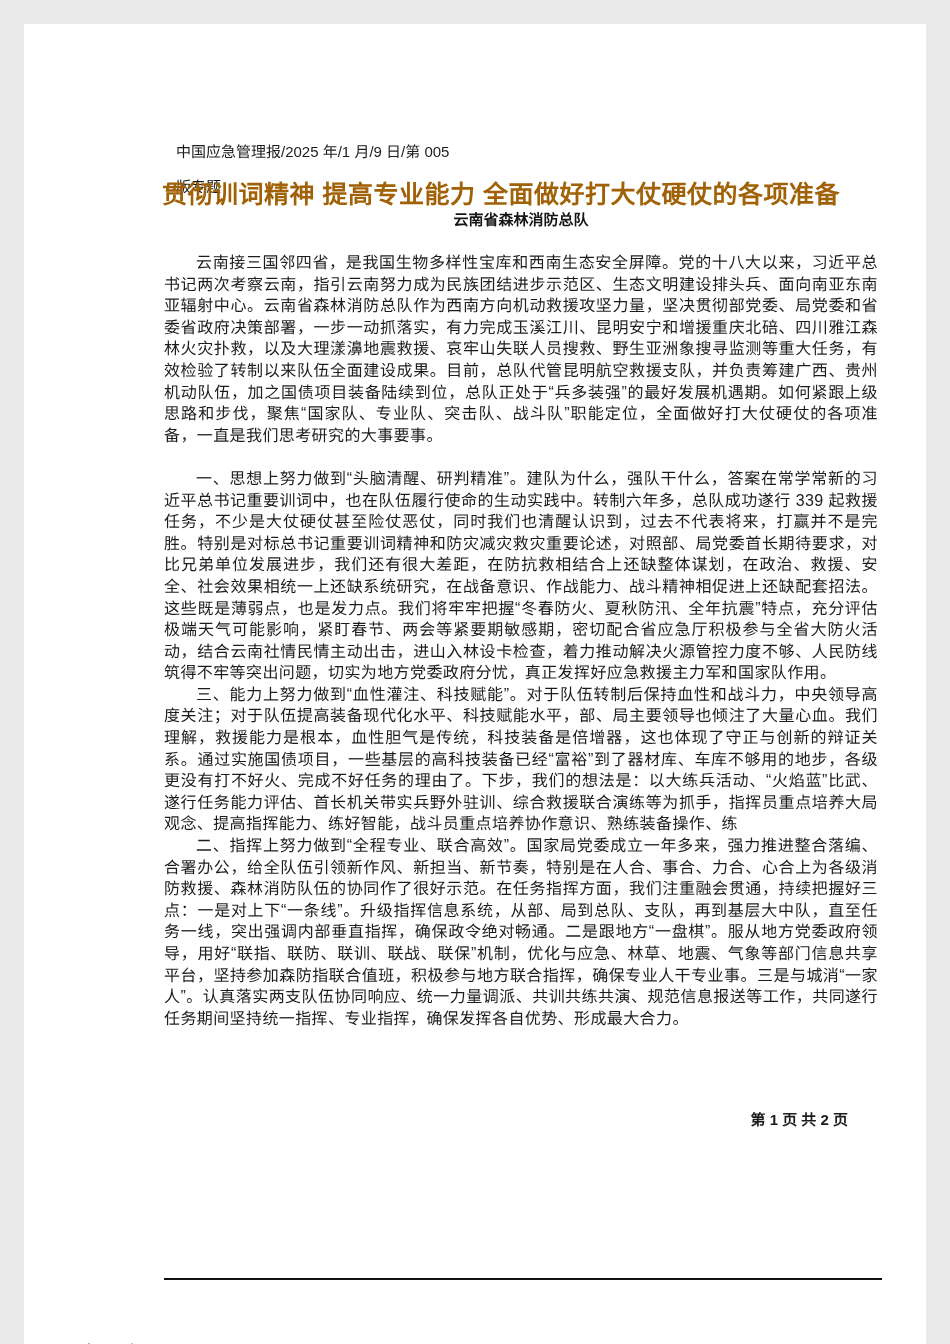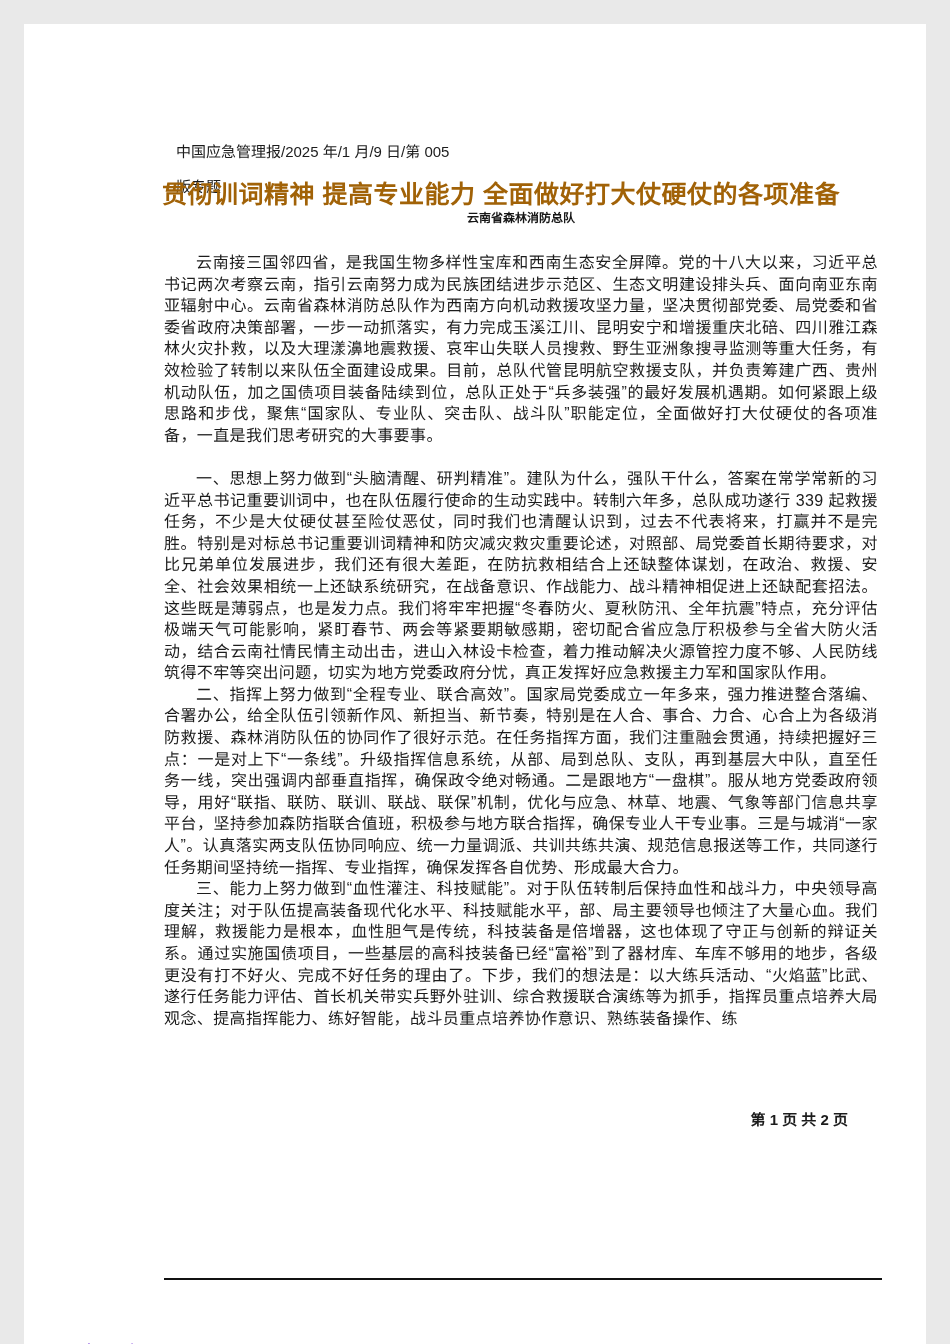--- a/index.html
+++ b/index.html
@@ -37,21 +37,21 @@
     white-space: nowrap;
     color: #a16207;
   }
 
   .doc-byline {
     position: absolute;
     left: 128px;
     top: 172px;
     width: 714px;
     text-align: center;
-    font-size: 12px;
+    font-size: 15px;
     font-weight: 600;
     color: #161616;
   }
 
   .doc-body {
     position: absolute;
     left: 128px;
     top: 216px;
     width: 714px;
     font-size: 16px;
@@ -118,22 +118,22 @@
     <div>版专题</div>
   </div>
 
   <h1 class="doc-title">贯彻训词精神 提高专业能力 全面做好打大仗硬仗的各项准备</h1>
 
   <div class="doc-byline">云南省森林消防总队</div>
 
   <div class="doc-body">
     <p>云南接三国邻四省，是我国生物多样性宝库和西南生态安全屏障。党的十八大以来，习近平总书记两次考察云南，指引云南努力成为民族团结进步示范区、生态文明建设排头兵、面向南亚东南亚辐射中心。云南省森林消防总队作为西南方向机动救援攻坚力量，坚决贯彻部党委、局党委和省委省政府决策部署，一步一动抓落实，有力完成玉溪江川、昆明安宁和增援重庆北碚、四川雅江森林火灾扑救，以及大理漾濞地震救援、哀牢山失联人员搜救、野生亚洲象搜寻监测等重大任务，有效检验了转制以来队伍全面建设成果。目前，总队代管昆明航空救援支队，并负责筹建广西、贵州机动队伍，加之国债项目装备陆续到位，总队正处于“兵多装强”的最好发展机遇期。如何紧跟上级思路和步伐，聚焦“国家队、专业队、突击队、战斗队”职能定位，全面做好打大仗硬仗的各项准备，一直是我们思考研究的大事要事。</p>
     <p class="gap-before">一、思想上努力做到“头脑清醒、研判精准”。建队为什么，强队干什么，答案在常学常新的习近平总书记重要训词中，也在队伍履行使命的生动实践中。转制六年多，总队成功遂行 339 起救援任务，不少是大仗硬仗甚至险仗恶仗，同时我们也清醒认识到，过去不代表将来，打赢并不是完胜。特别是对标总书记重要训词精神和防灾减灾救灾重要论述，对照部、局党委首长期待要求，对比兄弟单位发展进步，我们还有很大差距，在防抗救相结合上还缺整体谋划，在政治、救援、安全、社会效果相统一上还缺系统研究，在战备意识、作战能力、战斗精神相促进上还缺配套招法。这些既是薄弱点，也是发力点。我们将牢牢把握“冬春防火、夏秋防汛、全年抗震”特点，充分评估极端天气可能影响，紧盯春节、两会等紧要期敏感期，密切配合省应急厅积极参与全省大防火活动，结合云南社情民情主动出击，进山入林设卡检查，着力推动解决火源管控力度不够、人民防线筑得不牢等突出问题，切实为地方党委政府分忧，真正发挥好应急救援主力军和国家队作用。</p>
+    <p>三、能力上努力做到“血性灌注、科技赋能”。对于队伍转制后保持血性和战斗力，中央领导高度关注；对于队伍提高装备现代化水平、科技赋能水平，部、局主要领导也倾注了大量心血。我们理解，救援能力是根本，血性胆气是传统，科技装备是倍增器，这也体现了守正与创新的辩证关系。通过实施国债项目，一些基层的高科技装备已经“富裕”到了器材库、车库不够用的地步，各级更没有打不好火、完成不好任务的理由了。下步，我们的想法是：以大练兵活动、“火焰蓝”比武、遂行任务能力评估、首长机关带实兵野外驻训、综合救援联合演练等为抓手，指挥员重点培养大局观念、提高指挥能力、练好智能，战斗员重点培养协作意识、熟练装备操作、练</p>
     <p>二、指挥上努力做到“全程专业、联合高效”。国家局党委成立一年多来，强力推进整合落编、合署办公，给全队伍引领新作风、新担当、新节奏，特别是在人合、事合、力合、心合上为各级消防救援、森林消防队伍的协同作了很好示范。在任务指挥方面，我们注重融会贯通，持续把握好三点：一是对上下“一条线”。升级指挥信息系统，从部、局到总队、支队，再到基层大中队，直至任务一线，突出强调内部垂直指挥，确保政令绝对畅通。二是跟地方“一盘棋”。服从地方党委政府领导，用好“联指、联防、联训、联战、联保”机制，优化与应急、林草、地震、气象等部门信息共享平台，坚持参加森防指联合值班，积极参与地方联合指挥，确保专业人干专业事。三是与城消“一家人”。认真落实两支队伍协同响应、统一力量调派、共训共练共演、规范信息报送等工作，共同遂行任务期间坚持统一指挥、专业指挥，确保发挥各自优势、形成最大合力。</p>
-    <p>三、能力上努力做到“血性灌注、科技赋能”。对于队伍转制后保持血性和战斗力，中央领导高度关注；对于队伍提高装备现代化水平、科技赋能水平，部、局主要领导也倾注了大量心血。我们理解，救援能力是根本，血性胆气是传统，科技装备是倍增器，这也体现了守正与创新的辩证关系。通过实施国债项目，一些基层的高科技装备已经“富裕”到了器材库、车库不够用的地步，各级更没有打不好火、完成不好任务的理由了。下步，我们的想法是：以大练兵活动、“火焰蓝”比武、遂行任务能力评估、首长机关带实兵野外驻训、综合救援联合演练等为抓手，指挥员重点培养大局观念、提高指挥能力、练好智能，战斗员重点培养协作意识、熟练装备操作、练</p>
   </div>
 
   <div class="page-num">第 1 页 共 2 页</div>
 
   <div class="divider"></div>
 
   <div class="watermark">
     <span class="brand">中国知网</span>
     <a class="url" href="#">cnki://www.cnki.net</a>
   </div>

